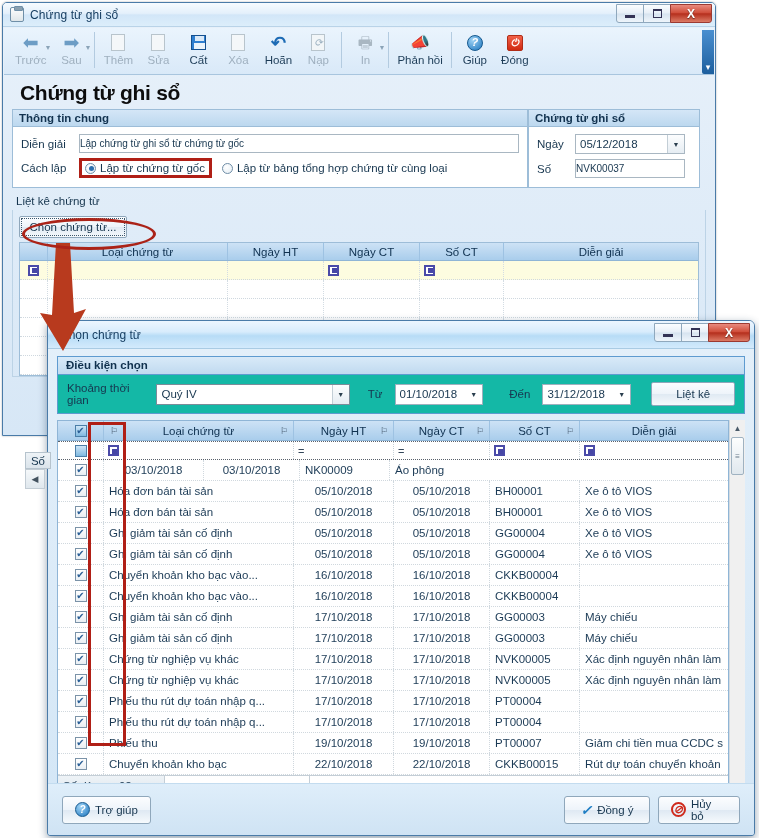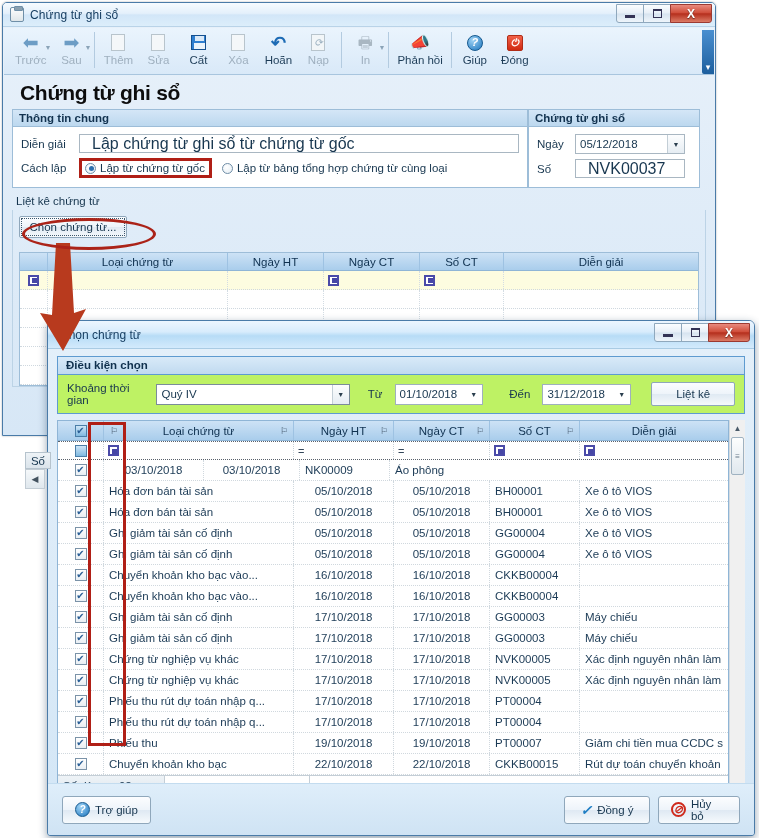--- a/index.html
+++ b/index.html
@@ -105,21 +105,21 @@
     background:linear-gradient(to bottom,#d4e6f7,#bcd8ef);
     border-bottom:1px solid #9dbdd8;
     font-weight:bold;font-size:11.5px;color:#12324f;padding:2px 6px;height:17px;
   }
   .panel-bd{background:#fff;padding:6px 6px 8px 6px;}
 
   .row{display:flex;align-items:center;margin-bottom:5px;}
   .lab{font-size:11.5px;color:#17364f;}
   .txtbox{
     border:1px solid #a9b7c2;background:#fff;height:19px;line-height:17px;
-    padding:0 12px;font-size:16px;color:#17364f;
+    padding:0 0;font-size:10px;color:#17364f;
   }
   .radio{
     width:11px;height:11px;border-radius:50%;border:1px solid #6f8da6;
     background:radial-gradient(circle at 40% 35%,#ffffff,#e3ecf3);
     display:inline-block;position:relative;margin-right:4px;flex:0 0 auto;
   }
   .radio.on::after{content:"";position:absolute;left:2.5px;top:2.5px;width:5px;height:5px;border-radius:50%;
     background:#2c6fae;}
   .hl-box{border:3px solid #b01f16;padding:1px 4px 1px 3px;display:flex;align-items:center;}
 
@@ -171,21 +171,21 @@
     position:absolute;left:0;right:0;bottom:0;height:52px;
     display:flex;align-items:center;padding:0 14px;
     border-top:1px solid #c3dcef;
     background:linear-gradient(to bottom,#dfeefa,#cfe3f4);
     border-radius:0 0 3px 3px;
   }
 
   .cond-panel{border:1px solid #5e9bd0;background:#fff;}
   .cond-hd{background:linear-gradient(to bottom,#d9eaf8,#c0daf0);border-bottom:1px solid #5e9bd0;
     font-weight:bold;color:#10314e;font-size:11.5px;padding:2px 8px;height:18px;}
-  .cond-bd{display:flex;align-items:center;padding:7px 9px;gap:12px;background:#bef264;}
+  .cond-bd{display:flex;align-items:center;padding:7px 9px;gap:12px;background:#14b8a6;}
 
   
   .dgrid{border:1px solid #8fb5d6;background:#fff;display:flex;flex-direction:column;}
   .dg-head{display:flex;height:20px;background:linear-gradient(to bottom,#cde2f5,#a9cdec);
      border-bottom:1px solid #8fb5d6;}
   .dg-head .c{font-size:11.5px;color:#0f3150;display:flex;align-items:center;justify-content:center;
      border-right:1px solid #9ec2e2;position:relative;}
   .pin{font-size:9px;color:#33465a;}
   .dg-filter{display:flex;height:19px;background:#fff;border-bottom:1px dotted #59606b;border-top:1px dotted #59606b;}
   .dg-filter .c{border-right:1px dotted #c9d3da;display:flex;align-items:center;padding:0 4px;}
@@ -407,21 +407,21 @@
             <span class="lab" style="width:38px;">Số</span>
             <span class="txtbox" style="width:110px;">NVK00037</span>
           </div>
         </div>
       </div>
     </div>
 
     <div style="margin-top:7px;position:relative;">
       <div class="lab" style="padding-left:4px;margin-bottom:3px;">Liệt kê chứng từ</div>
       <div style="border:1px solid #bcd3e6;border-top:none;padding:6px 6px 0 6px;background:transparent;">
-        <div style="display:flex;gap:7px;margin-bottom:14px;">
+        <div style="display:flex;gap:7px;margin-bottom:4px;">
           <span class="btn focus" style="width:108px;">Chọn chứng từ...</span>
         </div>
 
         <div class="grid">
           <div class="grid-hd">
             <div class="gh" style="width:28px;"></div>
             <div class="gh" style="width:180px;">Loại chứng từ</div>
             <div class="gh" style="width:96px;">Ngày HT</div>
             <div class="gh" style="width:96px;">Ngày CT</div>
             <div class="gh" style="width:84px;">Số CT</div>

